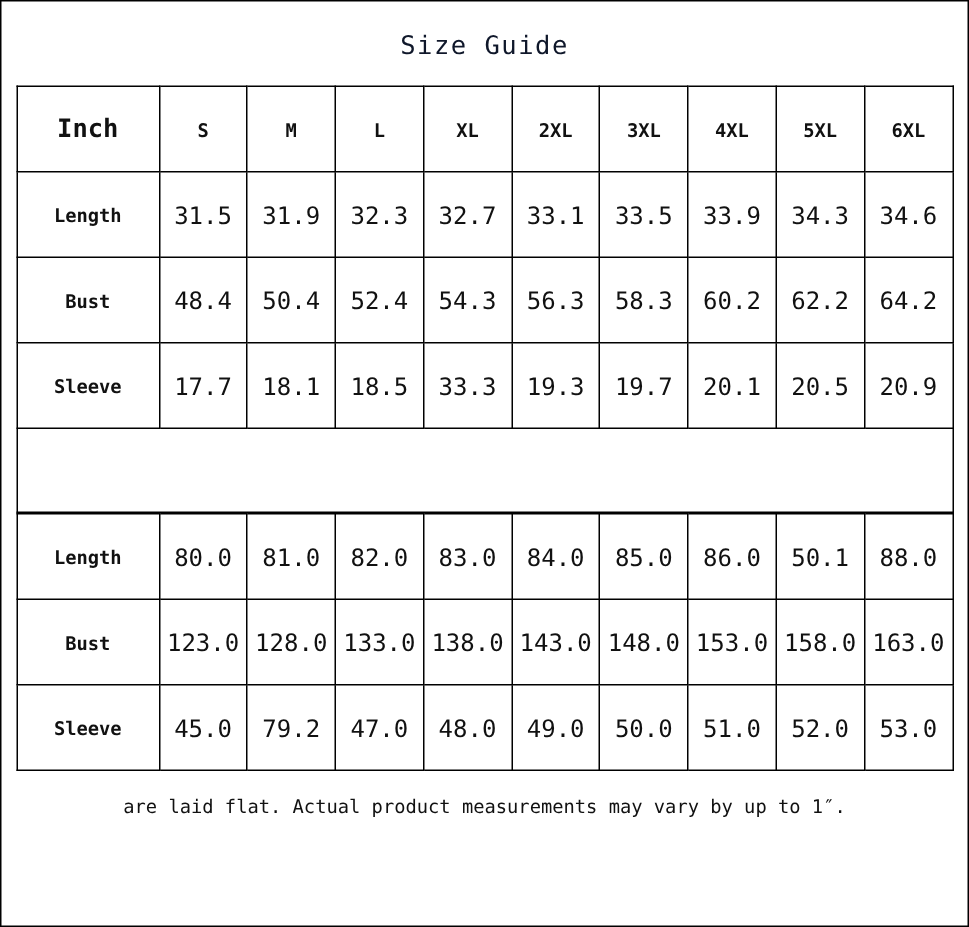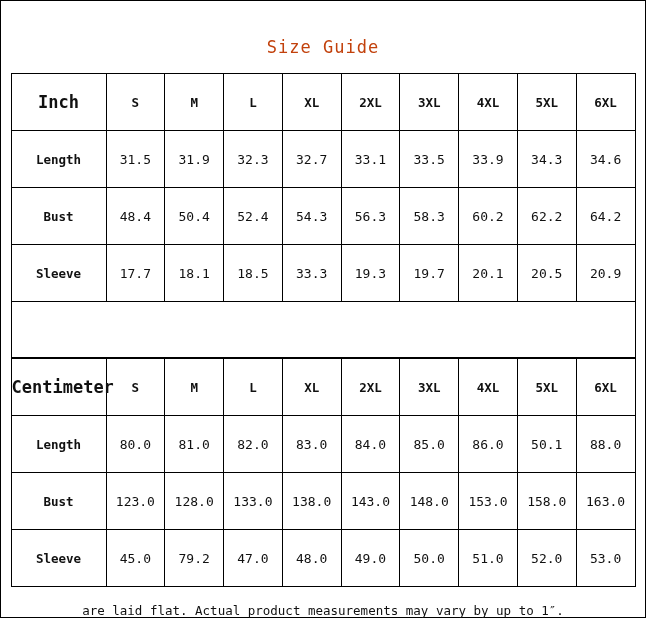--- a/index.html
+++ b/index.html
@@ -19,43 +19,43 @@
     width: 646px;
     height: 618px;
     box-sizing: border-box;
     border: 1px solid #000000;
     background: #ffffff;
   }
   .title {
     text-align: center;
     font-size: 17px;
     letter-spacing: 1px;
-    color: #c2410c;
-    padding-top: 36px;
+    color: #0f172a;
+    padding-top: 20px;
     padding-bottom: 16px;
   }
   table.size-table {
     border-collapse: collapse;
     width: 625px;
     margin: 0 auto;
     table-layout: fixed;
   }
   table.size-table td {
     border: 1px solid #000000;
     text-align: center;
     vertical-align: middle;
     font-size: 12.5px;
     height: 56px;
     padding: 0;
     color: #111111;
     font-weight: bold;
   }
   table.size-table td.val {
     font-weight: normal;
-    font-size: 13px;
+    font-size: 16px;
   }
   table.size-table td.unit {
     font-size: 17px;
     font-weight: bold;
   }
   table.size-table td.hdr {
     font-size: 12.5px;
     font-weight: bold;
   }
   table.size-table col.first {
@@ -162,32 +162,20 @@
         <col>
         <col>
         <col>
         <col>
         <col>
         <col>
         <col>
       </colgroup>
     <tbody>
       <tr>
-        <td class="unit">Centimeter</td>
-        <td class="hdr">S</td>
-        <td class="hdr">M</td>
-        <td class="hdr">L</td>
-        <td class="hdr">XL</td>
-        <td class="hdr">2XL</td>
-        <td class="hdr">3XL</td>
-        <td class="hdr">4XL</td>
-        <td class="hdr">5XL</td>
-        <td class="hdr">6XL</td>
-      </tr>
-      <tr>
         <td>Length</td>
         <td class="val">80.0</td>
         <td class="val">81.0</td>
         <td class="val">82.0</td>
         <td class="val">83.0</td>
         <td class="val">84.0</td>
         <td class="val">85.0</td>
         <td class="val">86.0</td>
         <td class="val">50.1</td>
         <td class="val">88.0</td>

